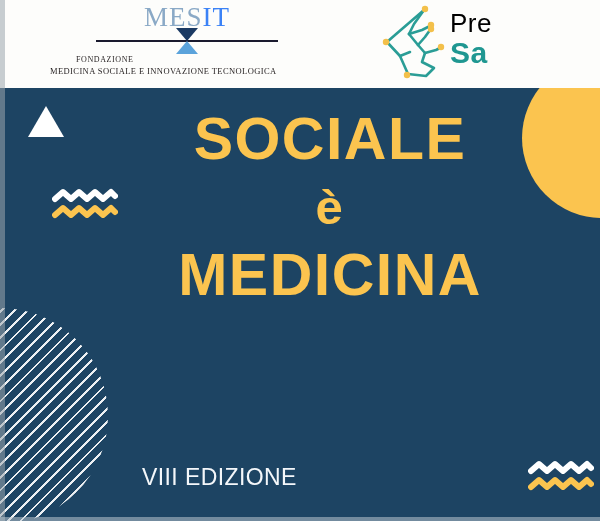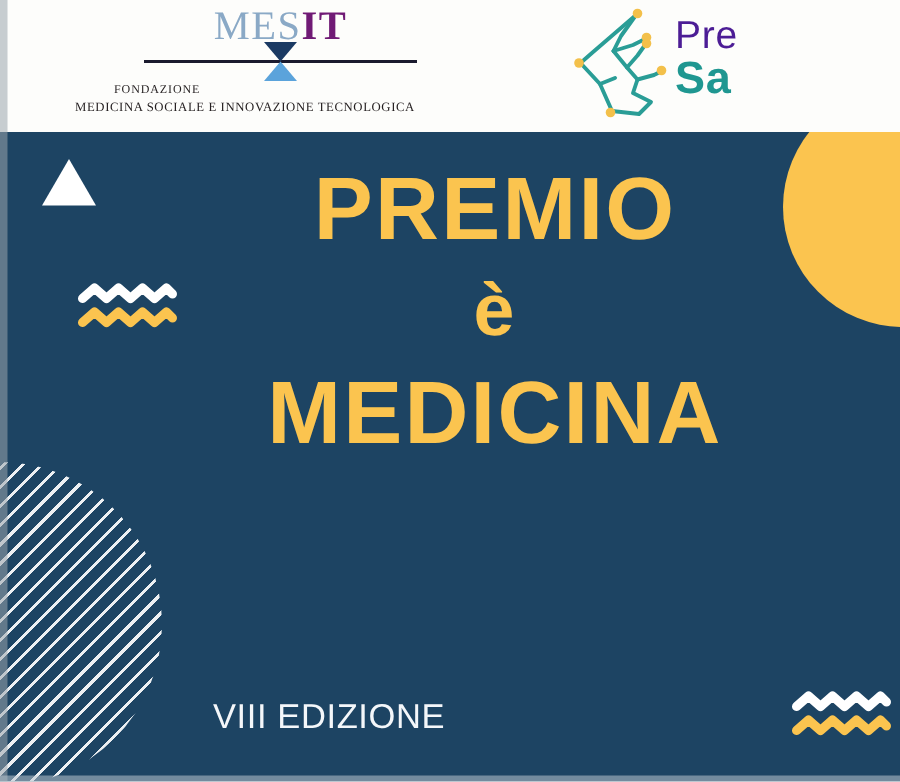--- a/index.html
+++ b/index.html
@@ -42,21 +42,21 @@
     top: 0;
     width: 222px;
     text-align: center;
     font-family: "Liberation Serif", serif;
     font-size: 27px;
     letter-spacing: 1px;
     line-height: 30px;
     white-space: nowrap;
   }
   #mesit-wordmark .mes { color: #8aa9c6; }
-  #mesit-wordmark .it  { color: #701a75; font-weight: bold; }
+  #mesit-wordmark .it  { color: #3b82f6; font-weight: normal; }
 
   #mesit-mark {
     position: absolute;
     left: 0;
     top: 26px;
     width: 222px;
     height: 26px;
   }
   #mesit-rule {
     position: absolute;
@@ -127,21 +127,21 @@
   }
   #presa-text {
     position: absolute;
     left: 72px;
     top: 4px;
     width: 60px;
     line-height: 30px;
   }
   #presa-pre {
     font-size: 26px;
-    color: #4c1d95;
+    color: #000000;
     letter-spacing: 0.5px;
   }
   #presa-sa {
     font-size: 30px;
     color: #1f9791;
     font-weight: bold;
     letter-spacing: 0.5px;
   }
 
   
@@ -326,21 +326,21 @@
         <path d="M3 11 L11 4 L19 11 L27 4 L35 11 L43 4 L51 11 L59 4 L63 8" fill="none" stroke="#ffffff" stroke-width="6" stroke-linecap="round" stroke-linejoin="round"></path>
       </svg>
       <svg class="wave-row" width="66" height="16" viewBox="0 0 66 16">
         <path d="M3 11 L11 4 L19 11 L27 4 L35 11 L43 4 L51 11 L59 4 L63 8" fill="none" stroke="#fbc44f" stroke-width="6" stroke-linecap="round" stroke-linejoin="round"></path>
       </svg>
     </div>
 
     <div id="striped-arc"></div>
 
     <div id="headline">
-      <span class="headline-line-1">PREMIO</span>
+      <span class="headline-line-1">SOCIALE</span>
       <span class="headline-line-2">è</span>
       <span class="headline-line-3">MEDICINA</span>
     </div>
 
     <div id="subtitle">
     </div>
 
     <div id="award-block">
       <span id="award-edition">VIII EDIZIONE</span>
     </div>

